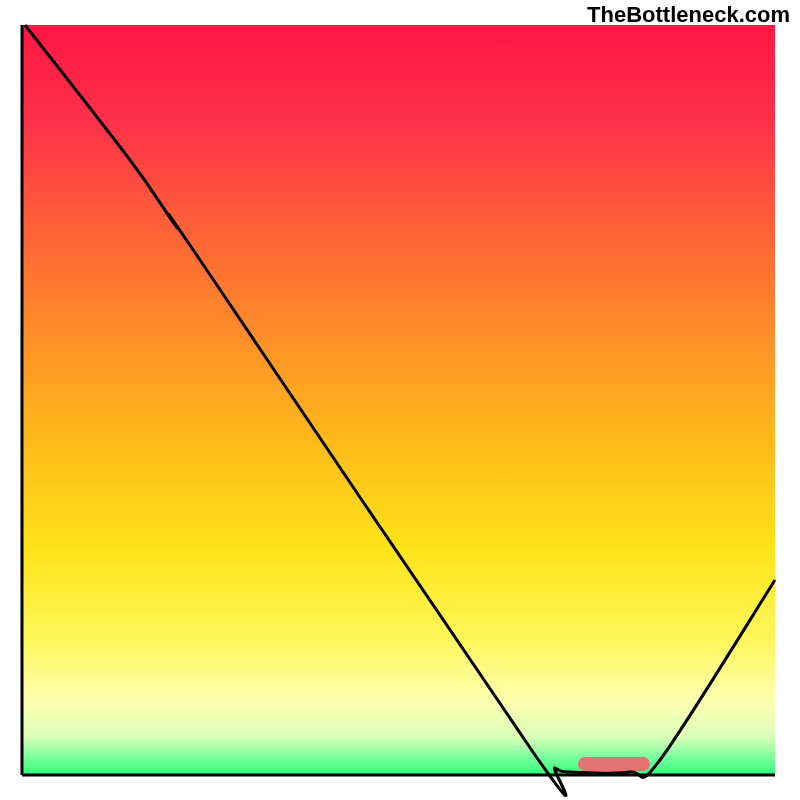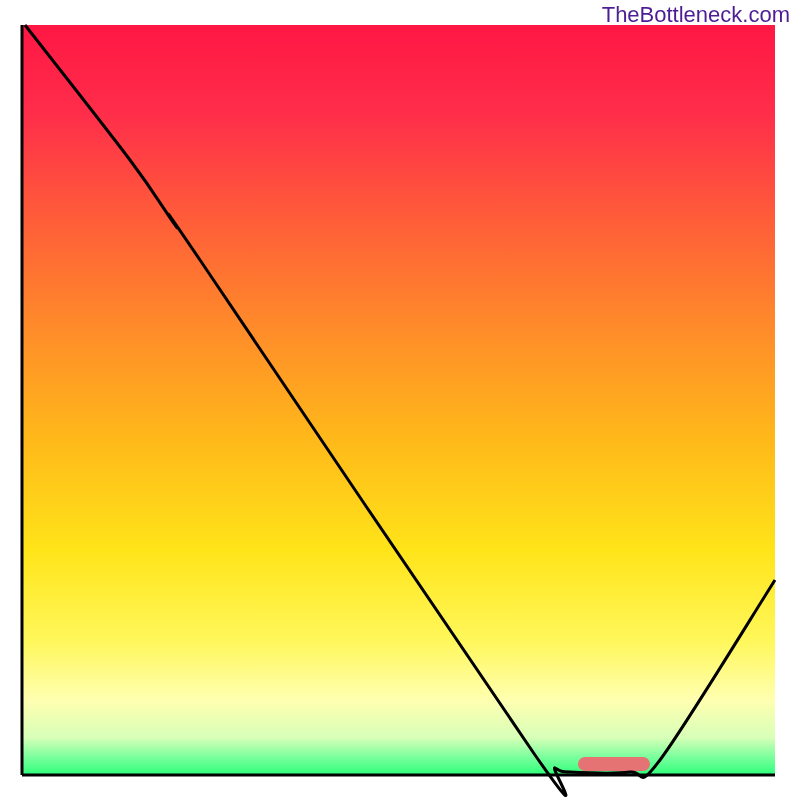--- a/index.html
+++ b/index.html
@@ -12,23 +12,23 @@
   }
   .chart-container {
     width: 800px;
     height: 800px;
     position: relative;
   }
   .watermark {
     position: absolute;
     top: 2px;
     right: 10px;
-    color: #4c1d95;
+    color: #000000;
     font-size: 22px;
-    font-weight: normal;
+    font-weight: bold;
     z-index: 10;
   }
   svg {
     display: block;
   }
 </style>
 </head>
 <body>
 
 <div class="chart-container">

